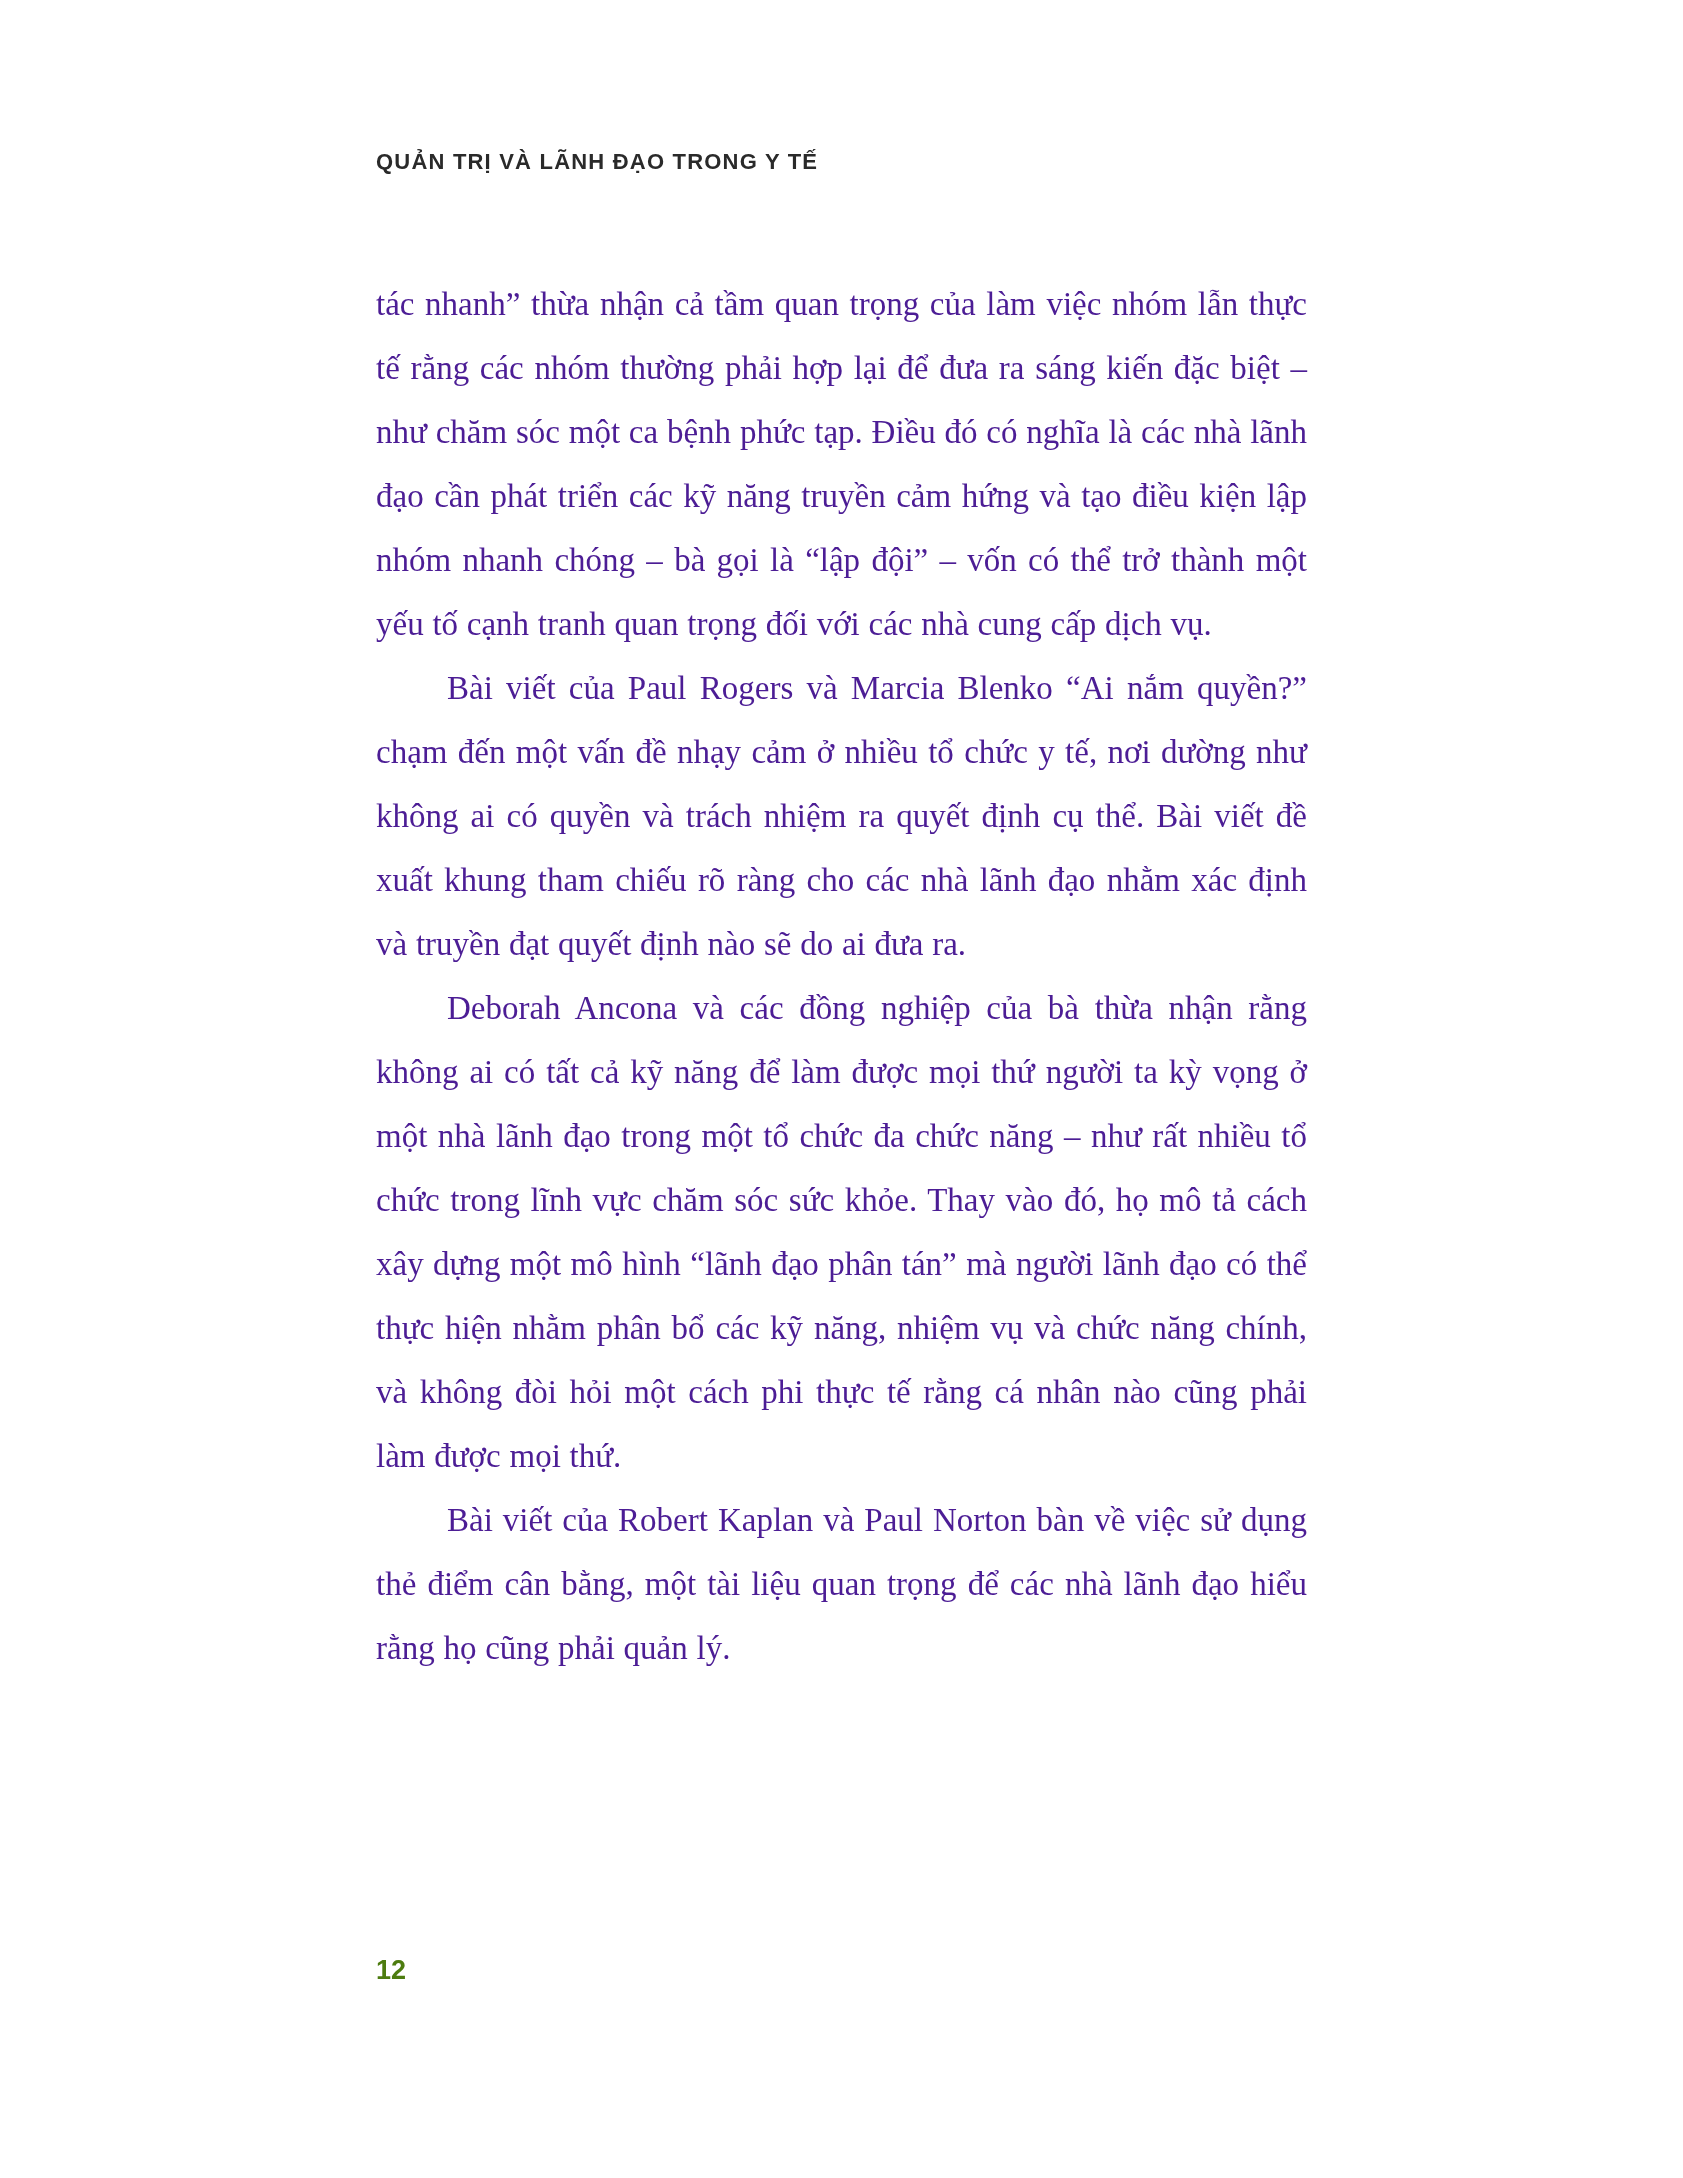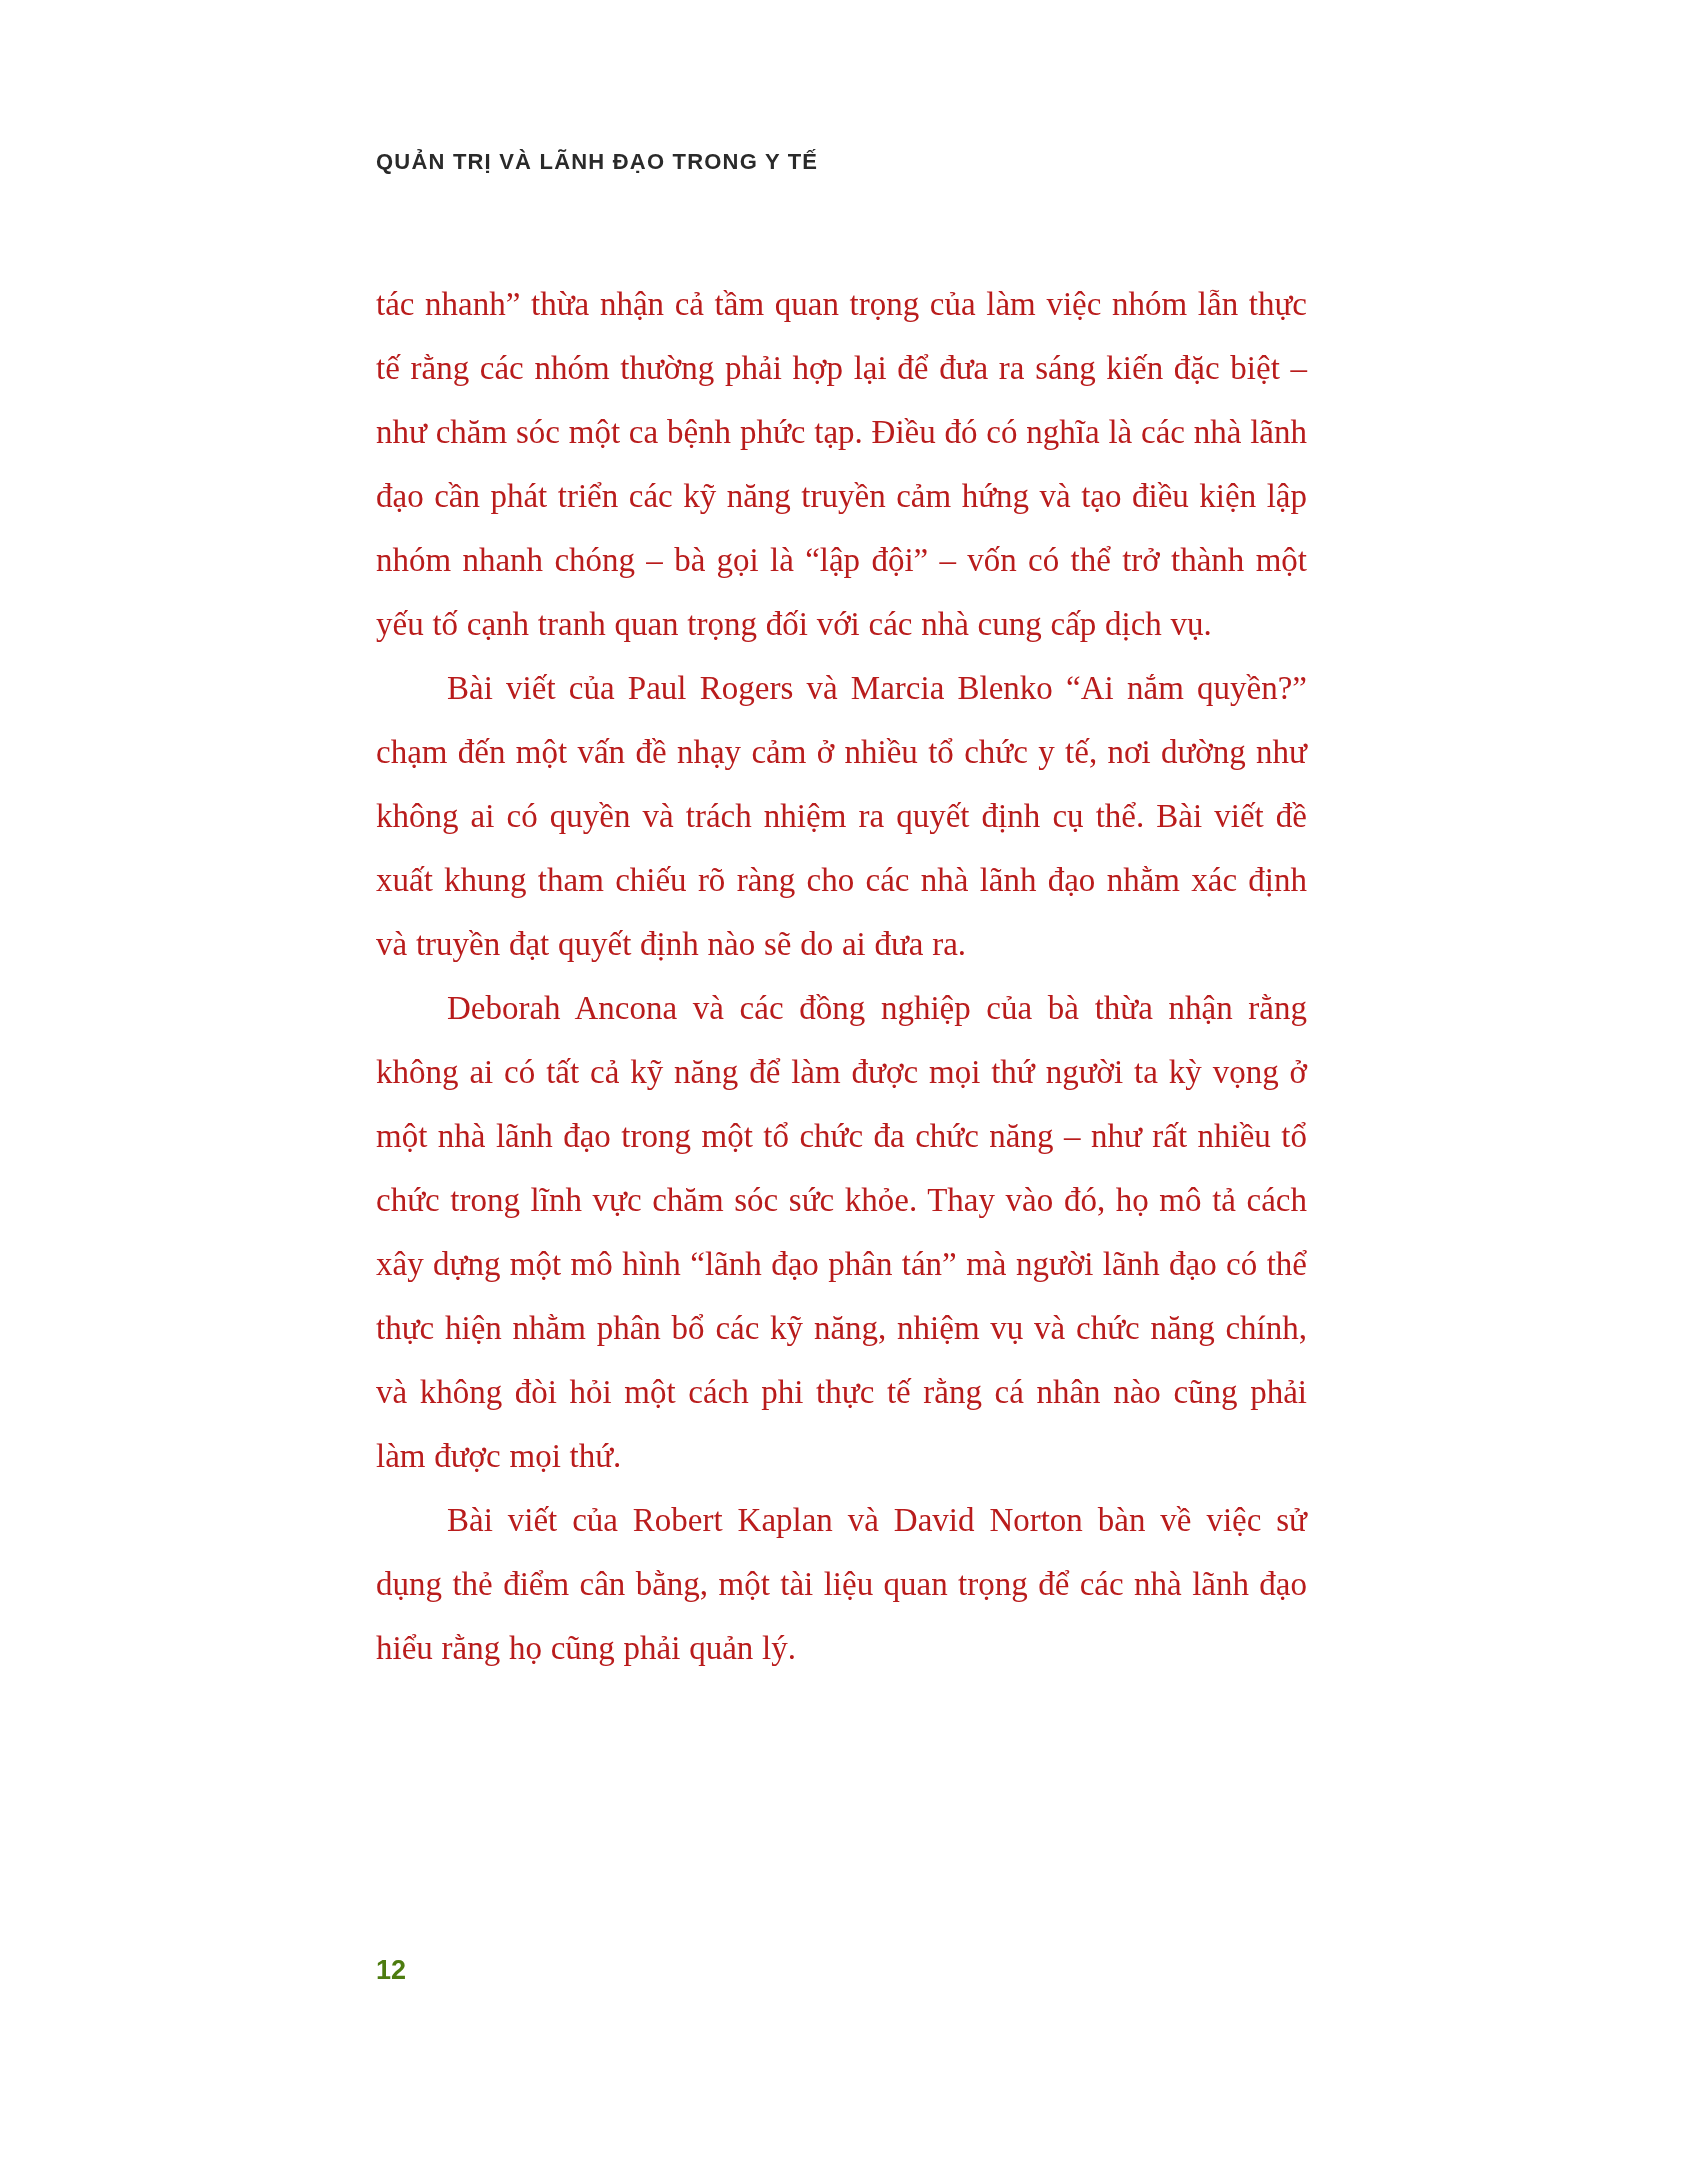--- a/index.html
+++ b/index.html
@@ -38,21 +38,21 @@
     text-transform: uppercase;
     margin: 0 0 97px 0;
     white-space: nowrap;
   }
   .body-text p {
     margin: 0;
     font-size: 33px;
     line-height: 64px;
     text-align: justify;
     text-justify: inter-word;
-    color: #b91c1c;
+    color: #4c1d95;
     word-spacing: 0.5px;
   }
   .body-text p.indent {
     text-indent: 71px;
   }
   .body-text p.last-line-left {
     text-align-last: left;
   }
   .folio {
     position: absolute;
@@ -70,21 +70,21 @@
 <div class="page">
 
   <div class="content">
 
     <div class="running-head">QUẢN TRỊ VÀ LÃNH ĐẠO TRONG Y TẾ</div>
 
     <div class="body-text">
       <p class="last-line-left">tác nhanh” thừa nhận cả tầm quan trọng của làm việc nhóm lẫn thực tế rằng các nhóm thường phải hợp lại để đưa ra sáng kiến đặc biệt – như chăm sóc một ca bệnh phức tạp. Điều đó có nghĩa là các nhà lãnh đạo cần phát triển các kỹ năng truyền cảm hứng và tạo điều kiện lập nhóm nhanh chóng – bà gọi là “lập đội” – vốn có thể trở thành một yếu tố cạnh tranh quan trọng đối với các nhà cung cấp dịch vụ.</p>
       <p class="indent last-line-left">Bài viết của Paul Rogers và Marcia Blenko “Ai nắm quyền?” chạm đến một vấn đề nhạy cảm ở nhiều tổ chức y tế, nơi dường như không ai có quyền và trách nhiệm ra quyết định cụ thể. Bài viết đề xuất khung tham chiếu rõ ràng cho các nhà lãnh đạo nhằm xác định và truyền đạt quyết định nào sẽ do ai đưa ra.</p>
       <p class="indent last-line-left">Deborah Ancona và các đồng nghiệp của bà thừa nhận rằng không ai có tất cả kỹ năng để làm được mọi thứ người ta kỳ vọng ở một nhà lãnh đạo trong một tổ chức đa chức năng – như rất nhiều tổ chức trong lĩnh vực chăm sóc sức khỏe. Thay vào đó, họ mô tả cách xây dựng một mô hình “lãnh đạo phân tán” mà người lãnh đạo có thể thực hiện nhằm phân bổ các kỹ năng, nhiệm vụ và chức năng chính, và không đòi hỏi một cách phi thực tế rằng cá nhân nào cũng phải làm được mọi thứ.</p>
-      <p class="indent last-line-left">Bài viết của Robert Kaplan và David Norton bàn về việc sử dụng thẻ điểm cân bằng, một tài liệu quan trọng để các nhà lãnh đạo hiểu rằng họ cũng phải quản lý.</p>
+      <p class="indent last-line-left">Bài viết của Robert Kaplan và Paul Norton bàn về việc sử dụng thẻ điểm cân bằng, một tài liệu quan trọng để các nhà lãnh đạo hiểu rằng họ cũng phải quản lý.</p>
     </div>
 
   </div>
 
   <div class="folio">12</div>
 
 </div>
 
 
 </body></html>

